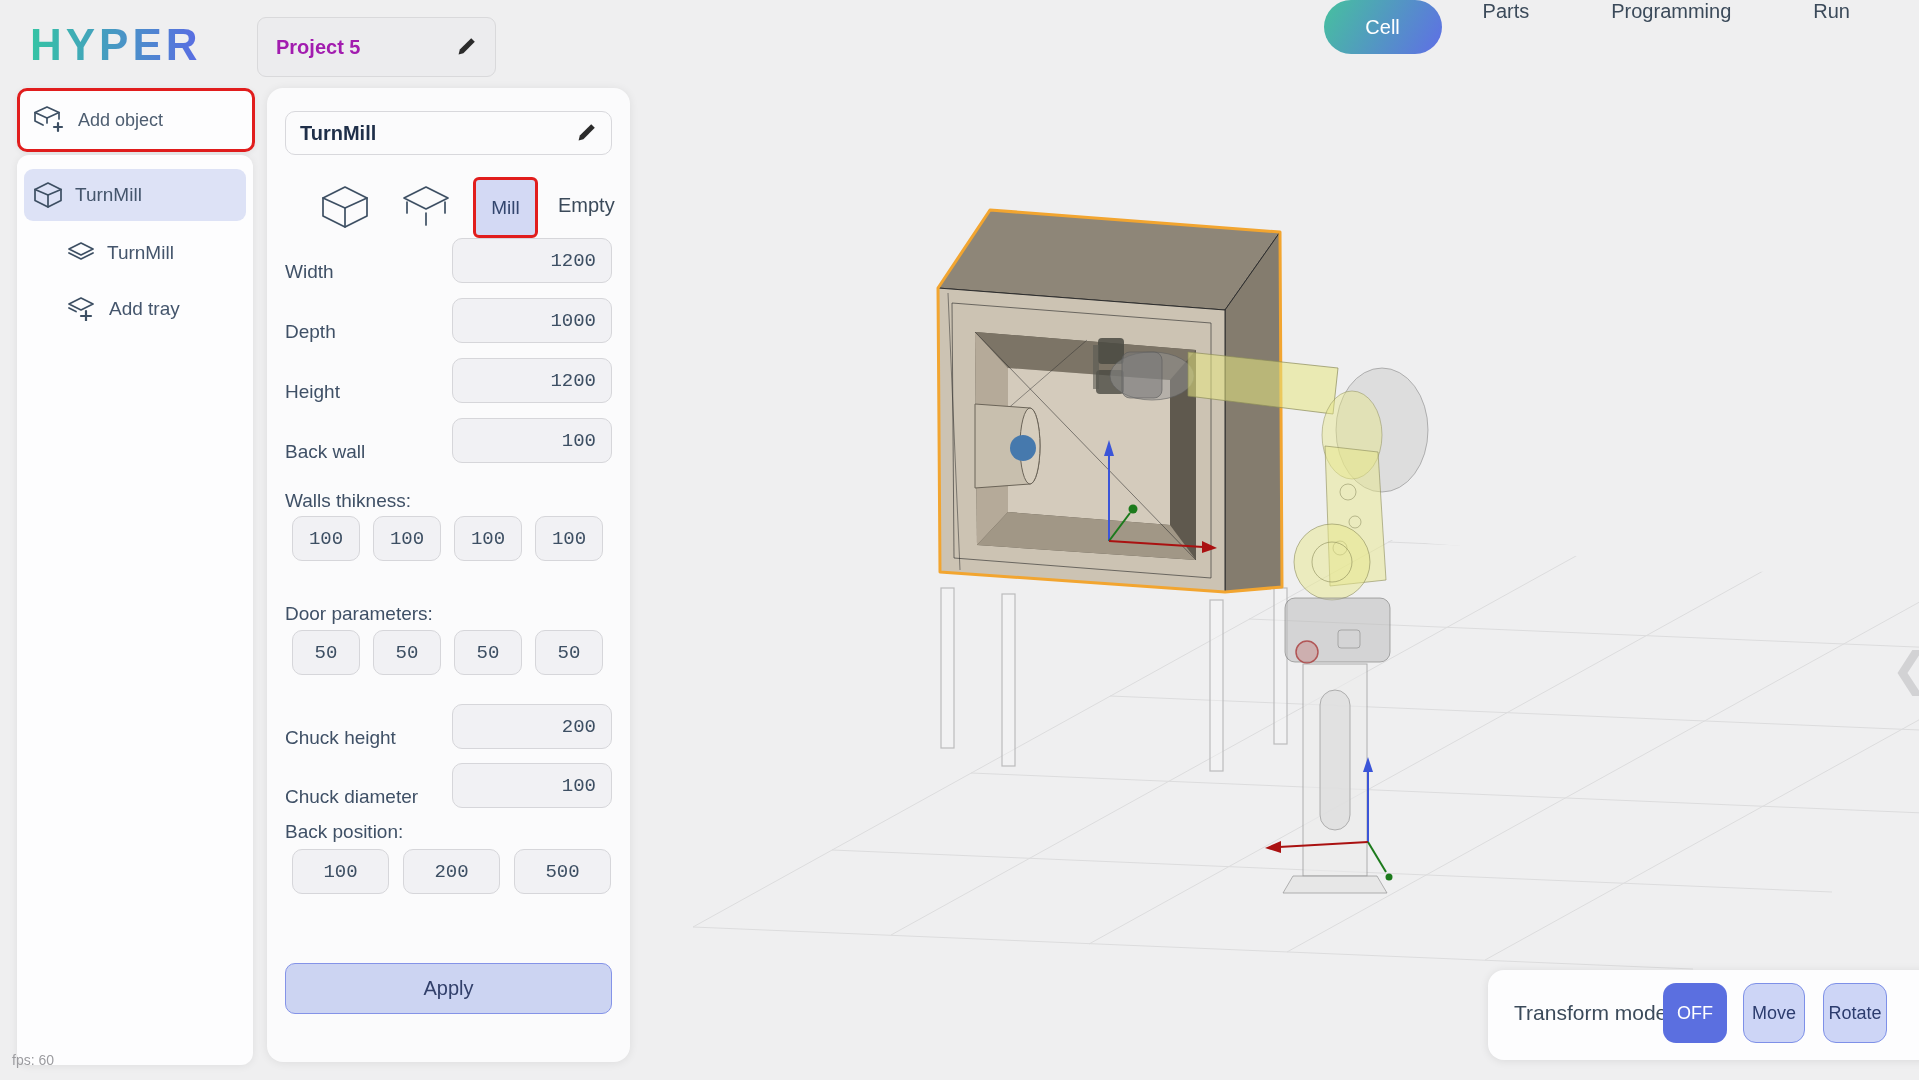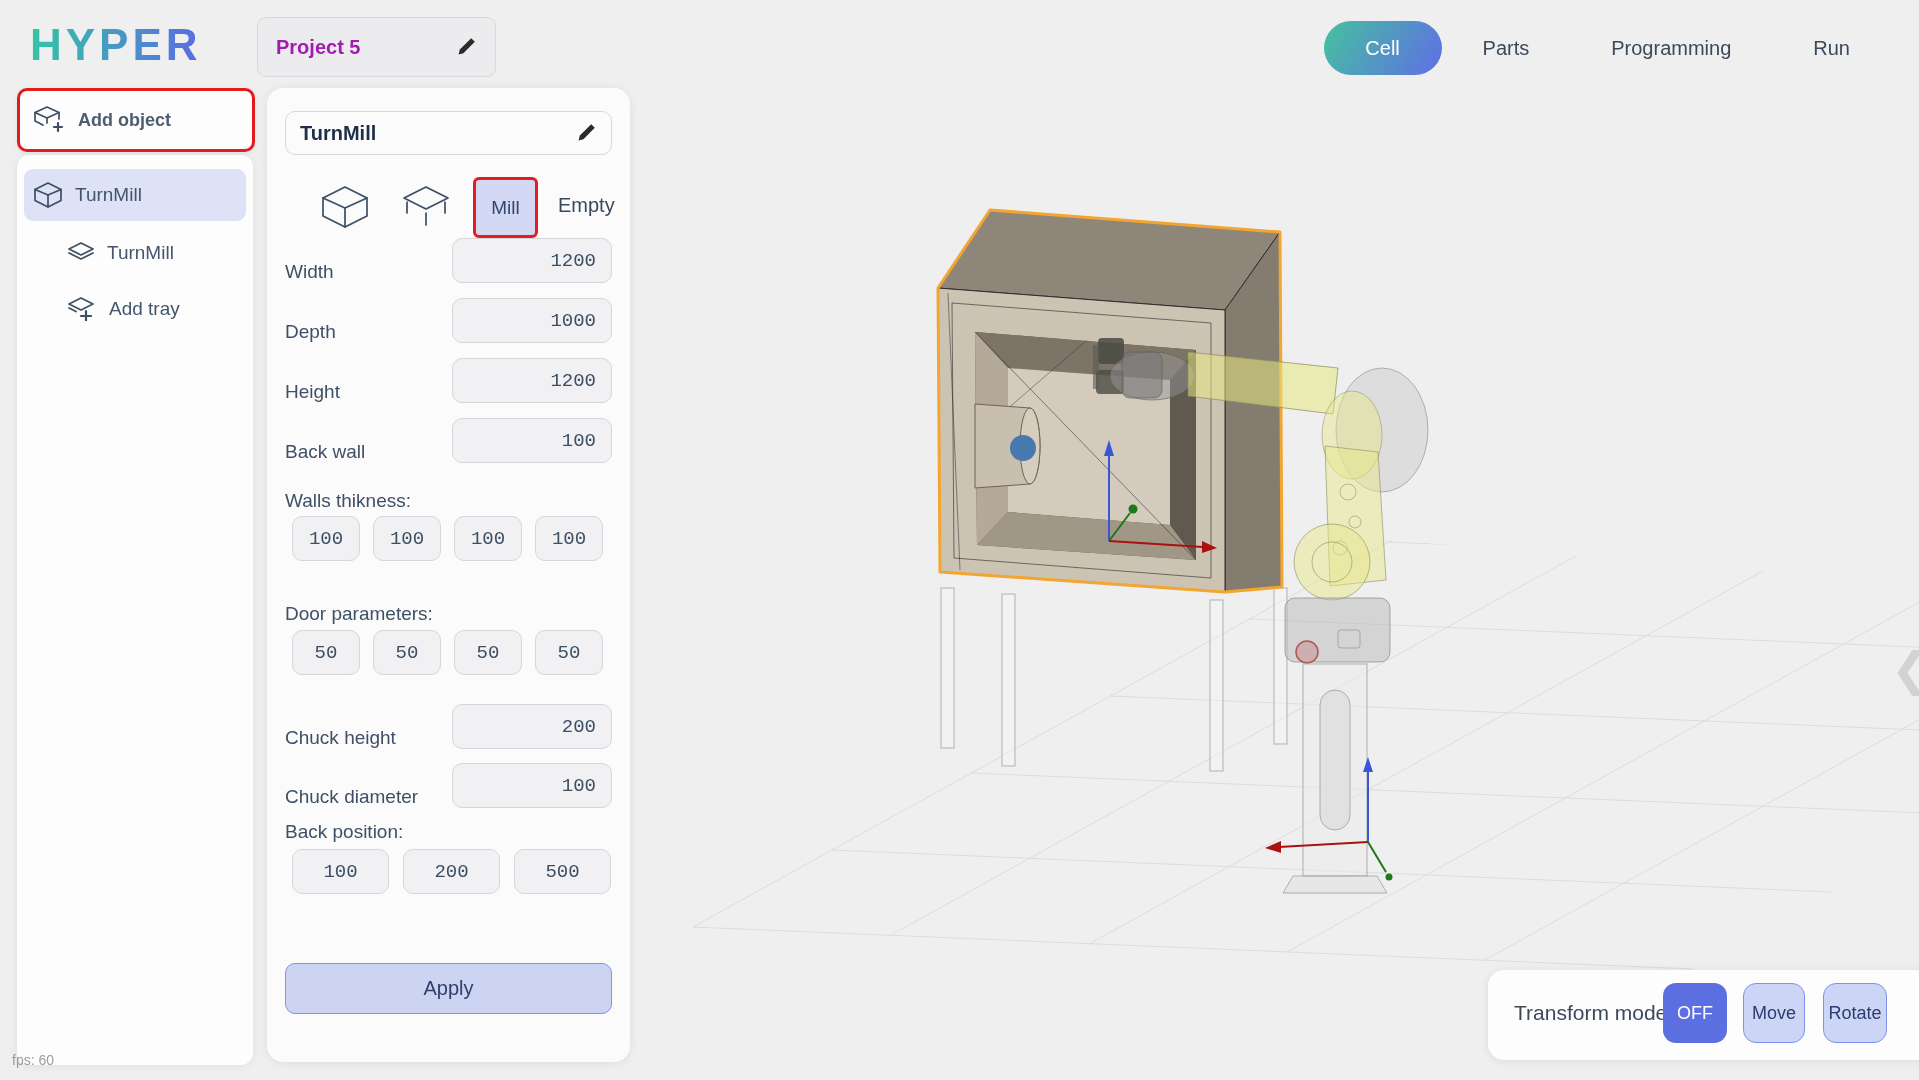--- a/index.html
+++ b/index.html
@@ -21,37 +21,37 @@
   }
   .project-box {
     position:absolute; left:257px; top:17px; width:239px; height:60px;
     background:#ececee; border:1px solid #d9d9db; border-radius:9px;
     display:flex; align-items:center; justify-content:space-between;
     padding:0 18px;
   }
   .project-box .pname { font-size:20px; font-weight:bold; color:#a21caf; }
   .topnav {
     position:absolute; right:28px; top:0; height:96px;
-    display:flex; align-items:center; gap:0;
+    display:flex; gap:0;
   }
   .nav-item { font-size:20px; color:#3b4a5a; cursor:pointer; padding:0 41px; }
   .nav-pill {
     width:118px; height:54px; border-radius:27px;
     background:linear-gradient(120deg,#46c19e,#5f6ee6);
     color:#fff; font-size:20px;
     display:flex; align-items:center; justify-content:center;
   }
   
   .add-object-card {
     position:absolute; left:17px; top:88px; width:238px; height:64px;
     background:#fdfdfe; border:3px solid #e11d1d; border-radius:10px;
     display:flex; align-items:center; gap:14px; padding:0 14px;
     box-shadow:0 1px 6px rgba(0,0,0,.06);
   }
-  .add-object-card span { font-size:18px; color:#4d5d70;font-weight:bold; }
+  .add-object-card span { font-size:18px; color:#4d5d70; }
   .tree-panel {
     position:absolute; left:17px; top:155px; width:236px; height:910px;
     background:#fdfdfe; border-radius:12px; box-shadow:0 1px 8px rgba(0,0,0,.07);
     padding:14px 7px 0 7px;
   }
   .tree-row {
     display:flex; align-items:center; gap:13px;
     height:52px; border-radius:9px; padding:0 10px;
     font-size:19px; color:#44556c; cursor:pointer;
   }

